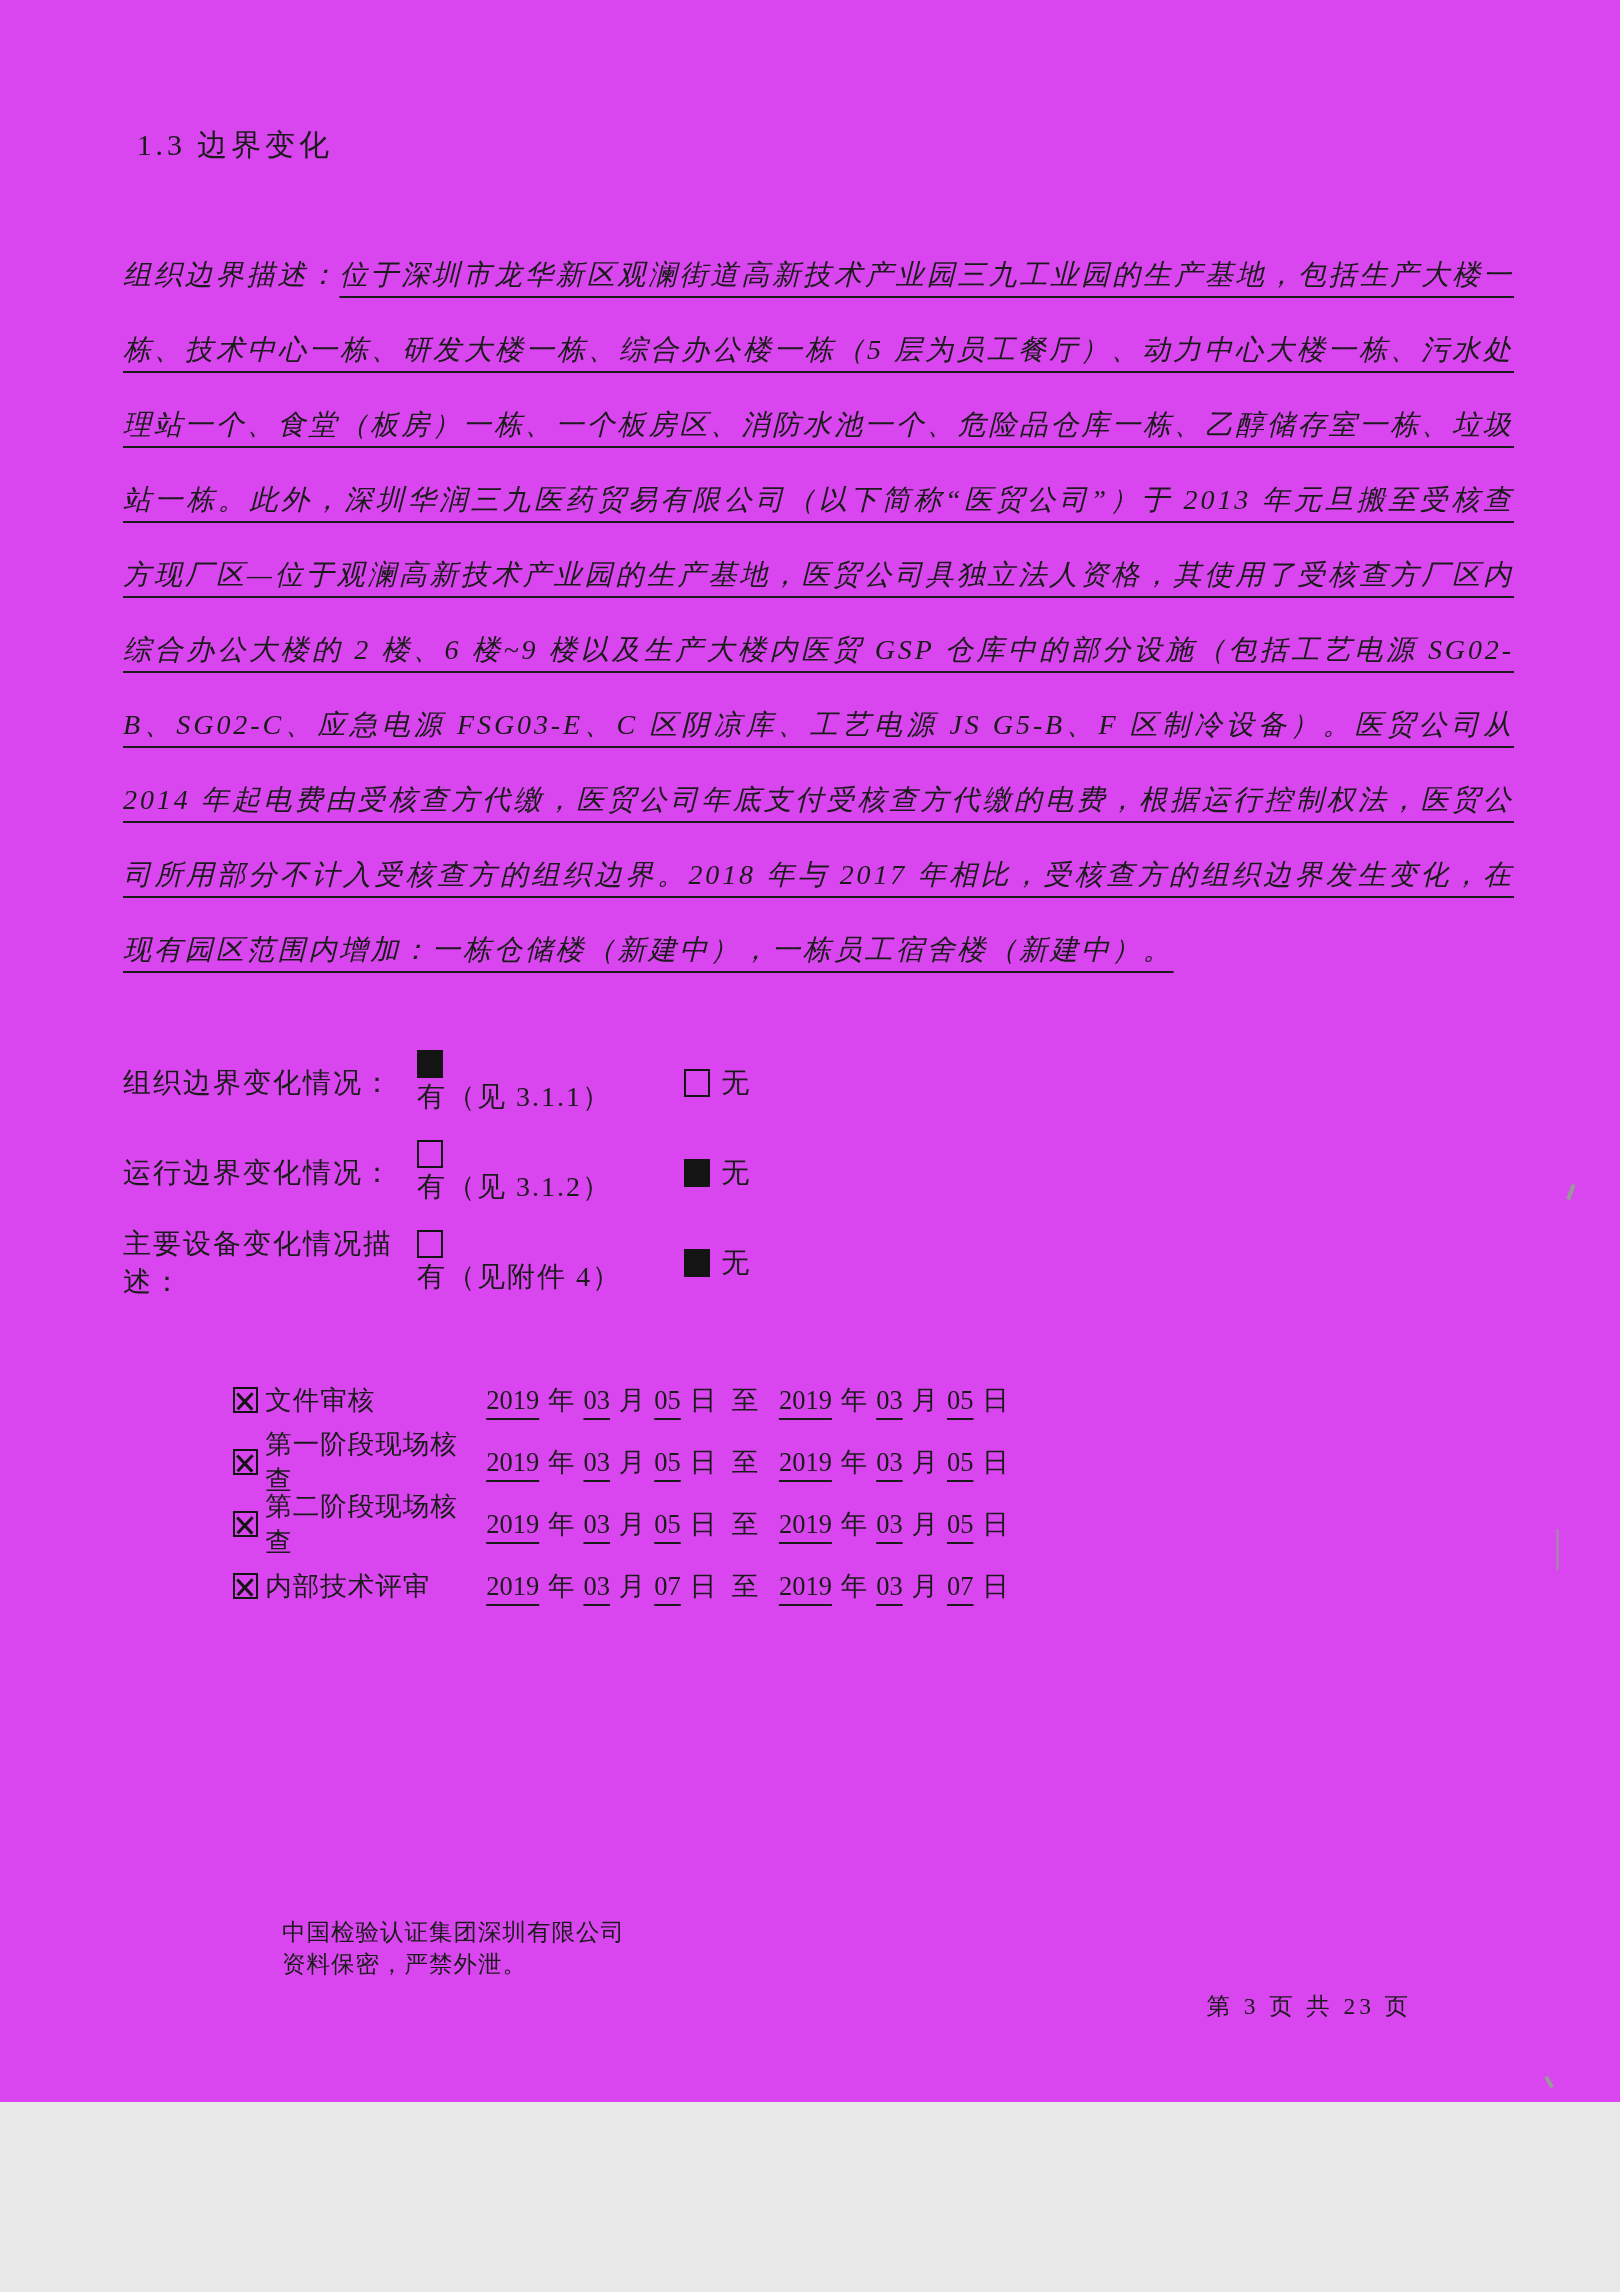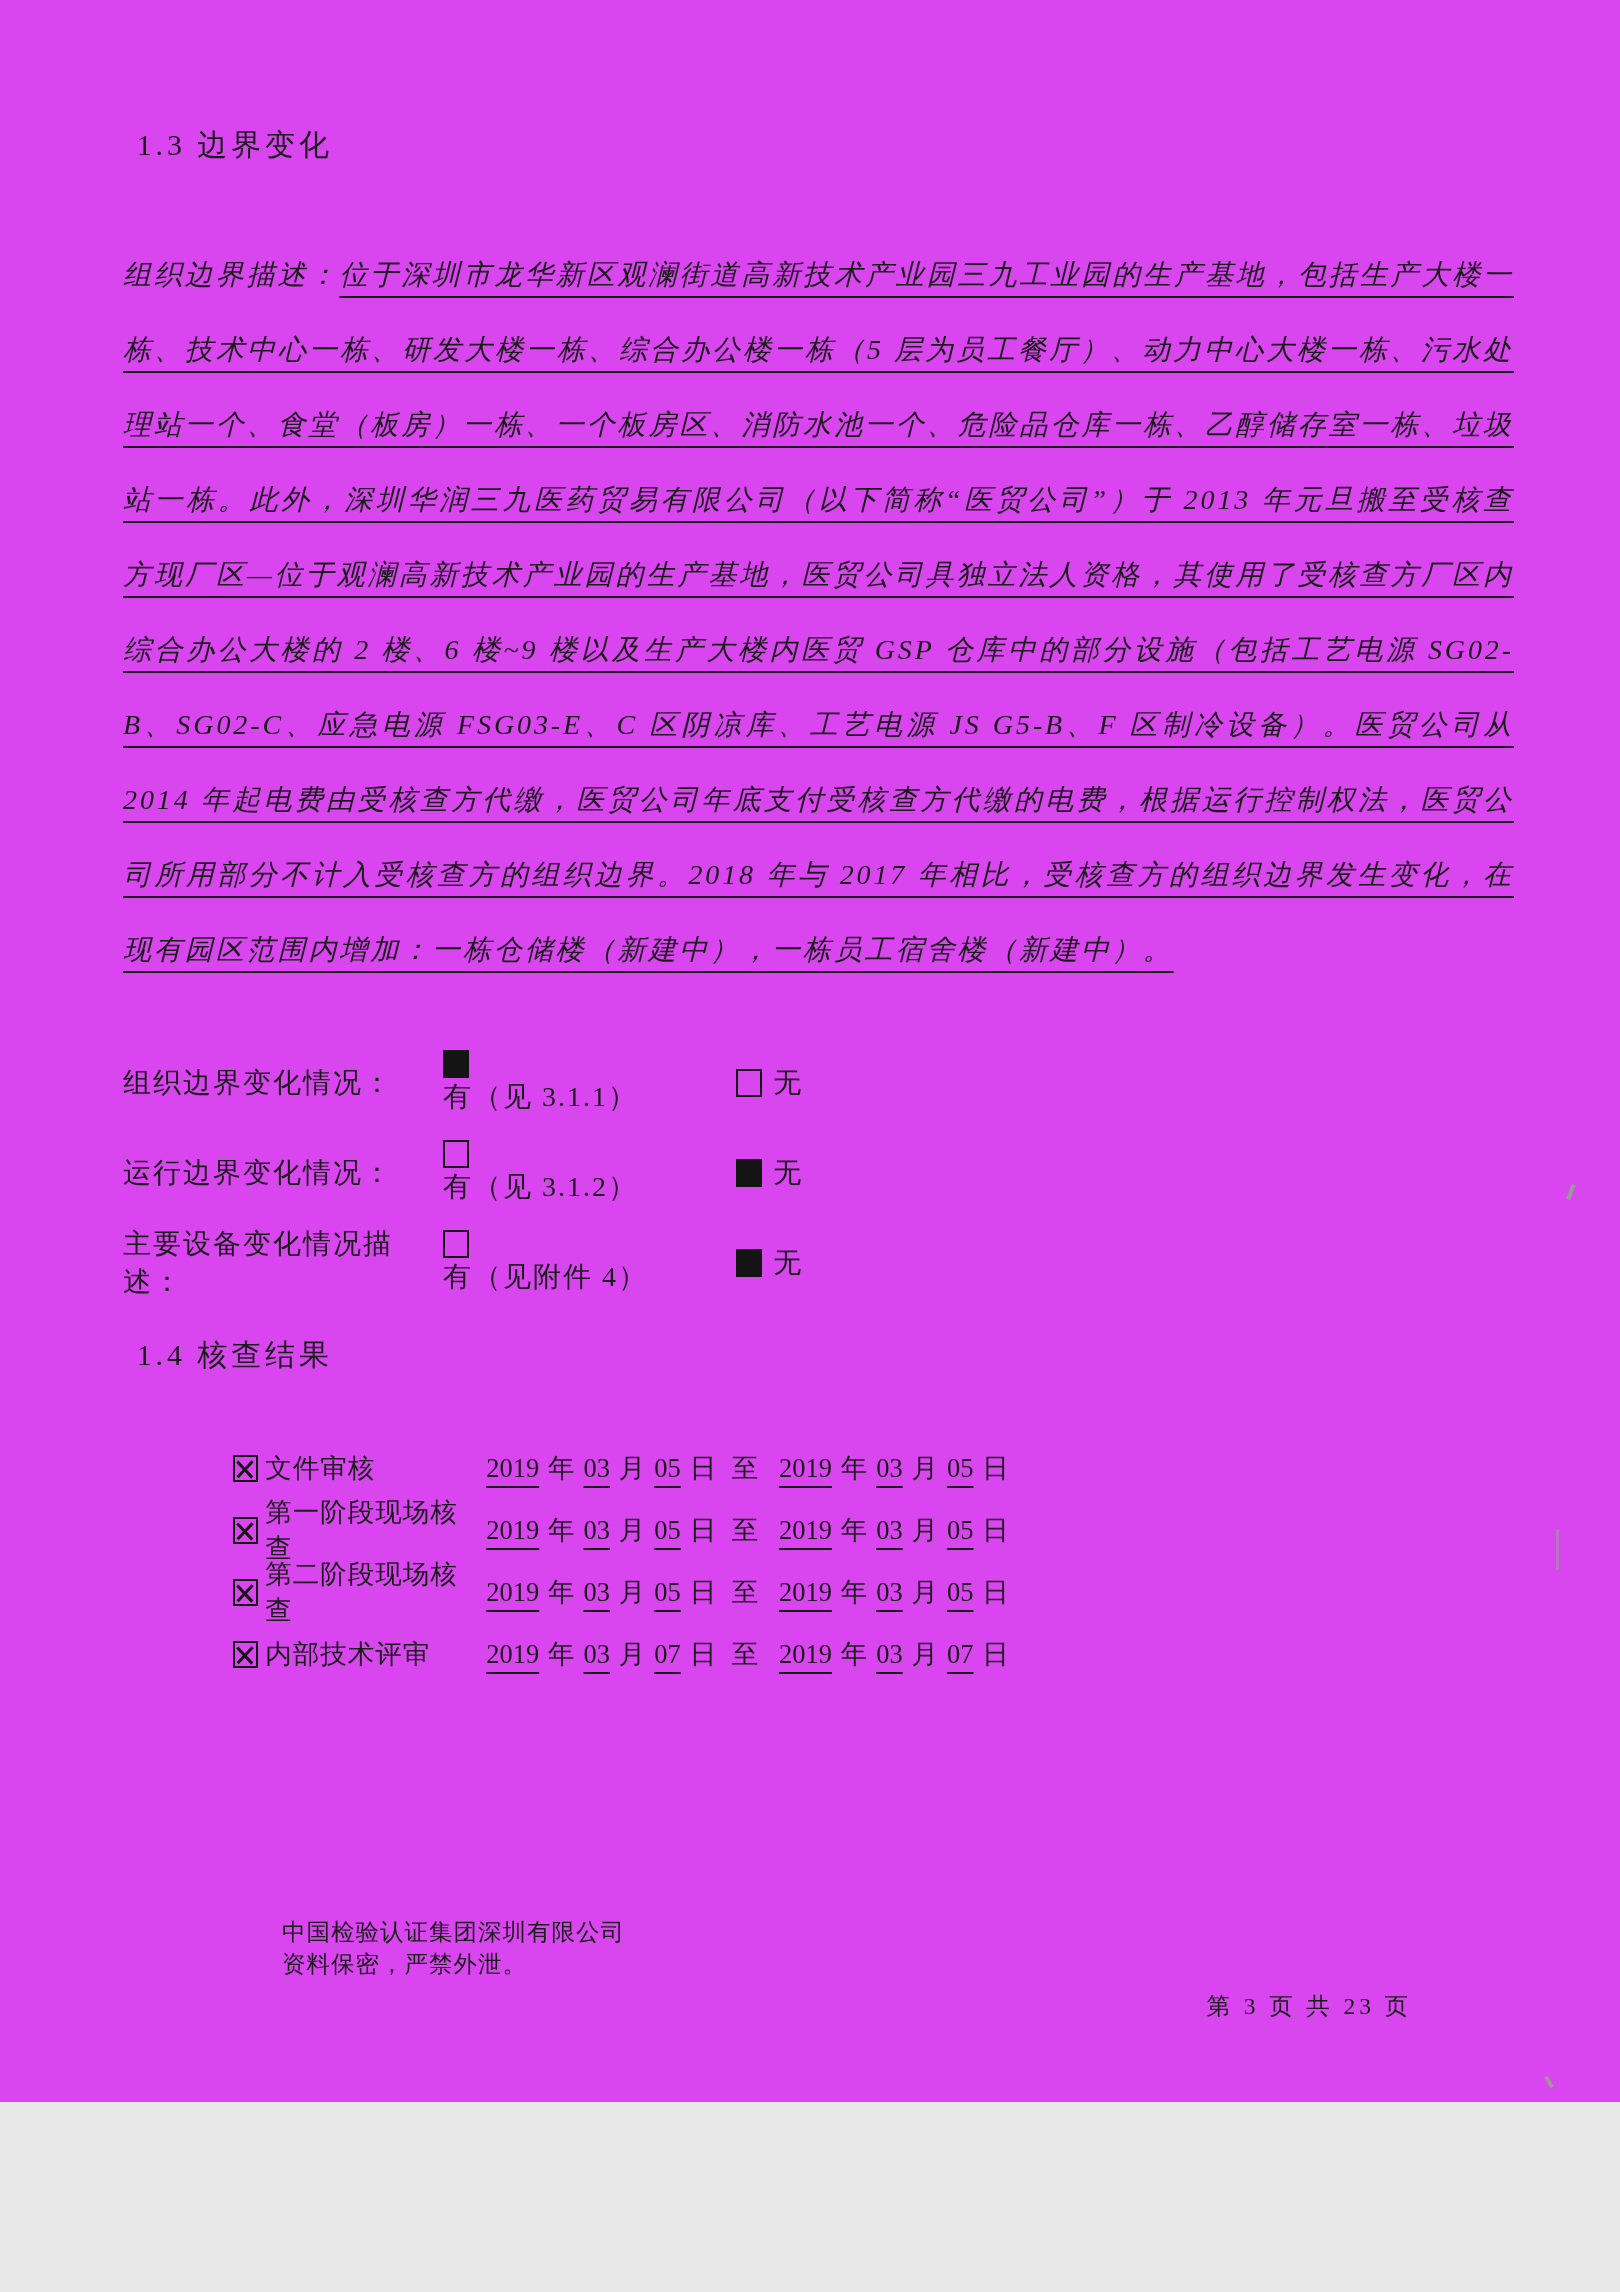--- a/index.html
+++ b/index.html
@@ -45,21 +45,20 @@
   }
 
   
   .change-rows { margin-top: 51px; }
   .change-row {
     display: flex;
     align-items: center;
     height: 90px;
     font-size: 28px;
     letter-spacing: 2px;
-    gap: 26px;
   }
   .change-label { width: 294px; }
   .change-yes { width: 267px; display: inline-flex; align-items: flex-start; flex-direction: column; }
   .change-no  { display: inline-flex; align-items: center; }
   .sq {
     display: inline-block;
     width: 25.5px; height: 27.4px;
     border: 2px solid #141414;
     margin-right: 11.8px;
     flex: none;
@@ -174,21 +173,20 @@
           <span>有（见附件 4）</span>
         </span>
         <span class="change-no">
           <span class="sq checked"></span>
           <span>无</span>
         </span>
       </div>
 
     </div>
 
-    <div class="sec-heading h14">1.4 核查结果</div>
 
 
     <div class="stages">
 
       <div class="stage-row">
         <span class="xbox checked"></span>
         <span class="stage-name">文件审核</span>
         <span class="stage-dates">
           <span class="dval">2019</span>
           <span class="dunit">年</span>

